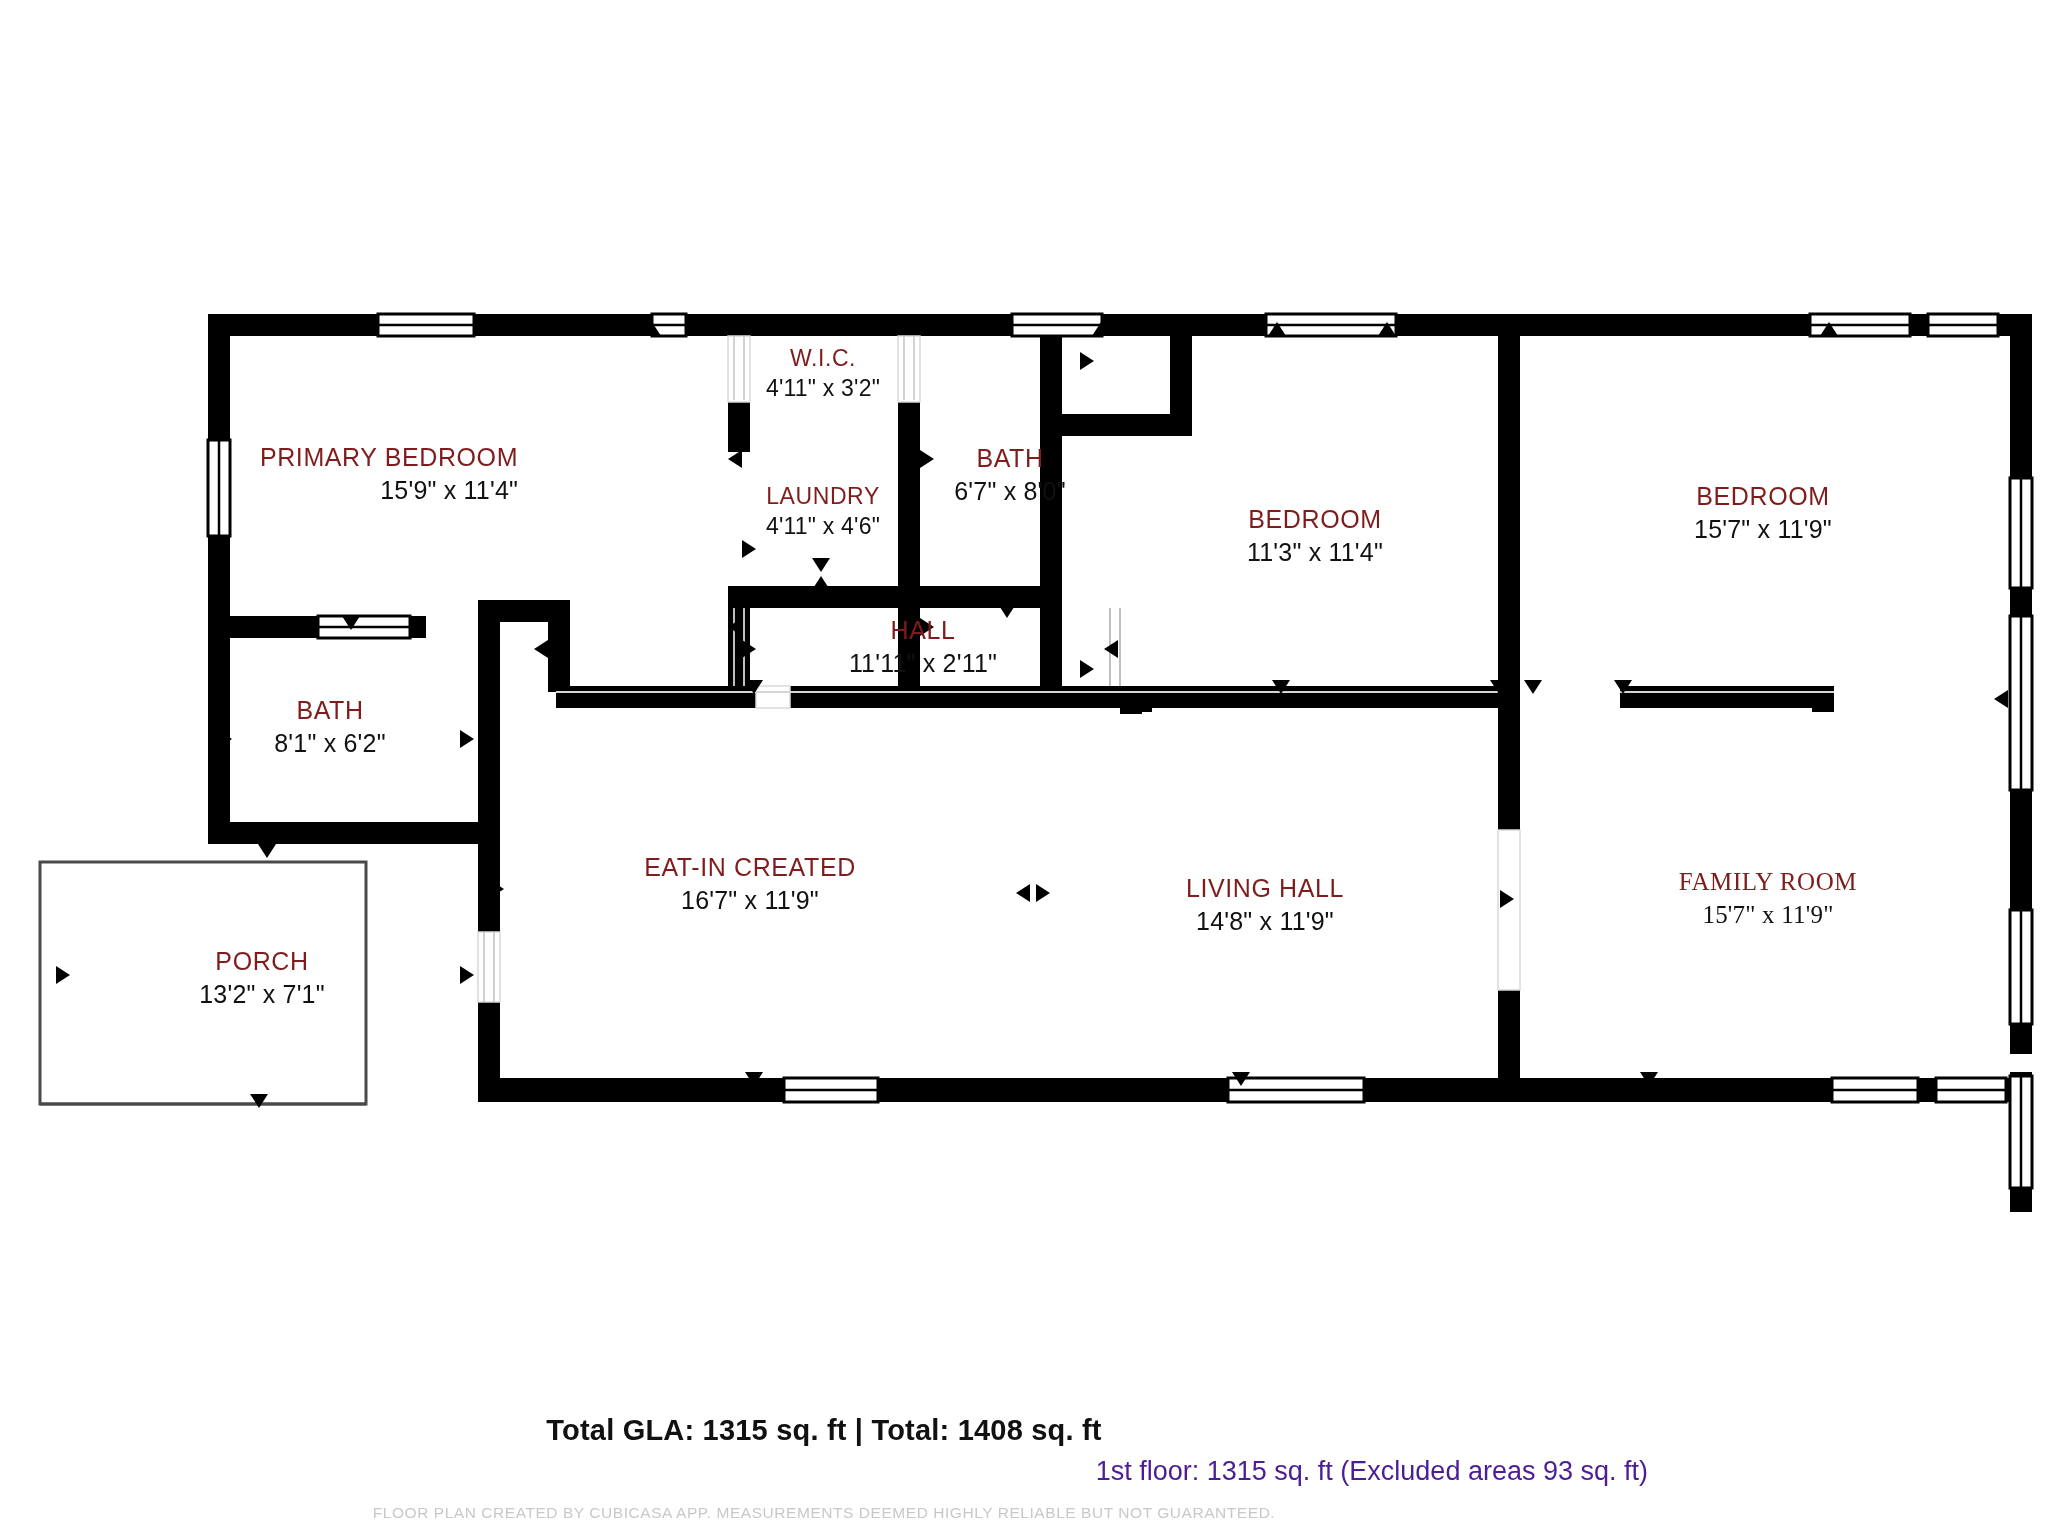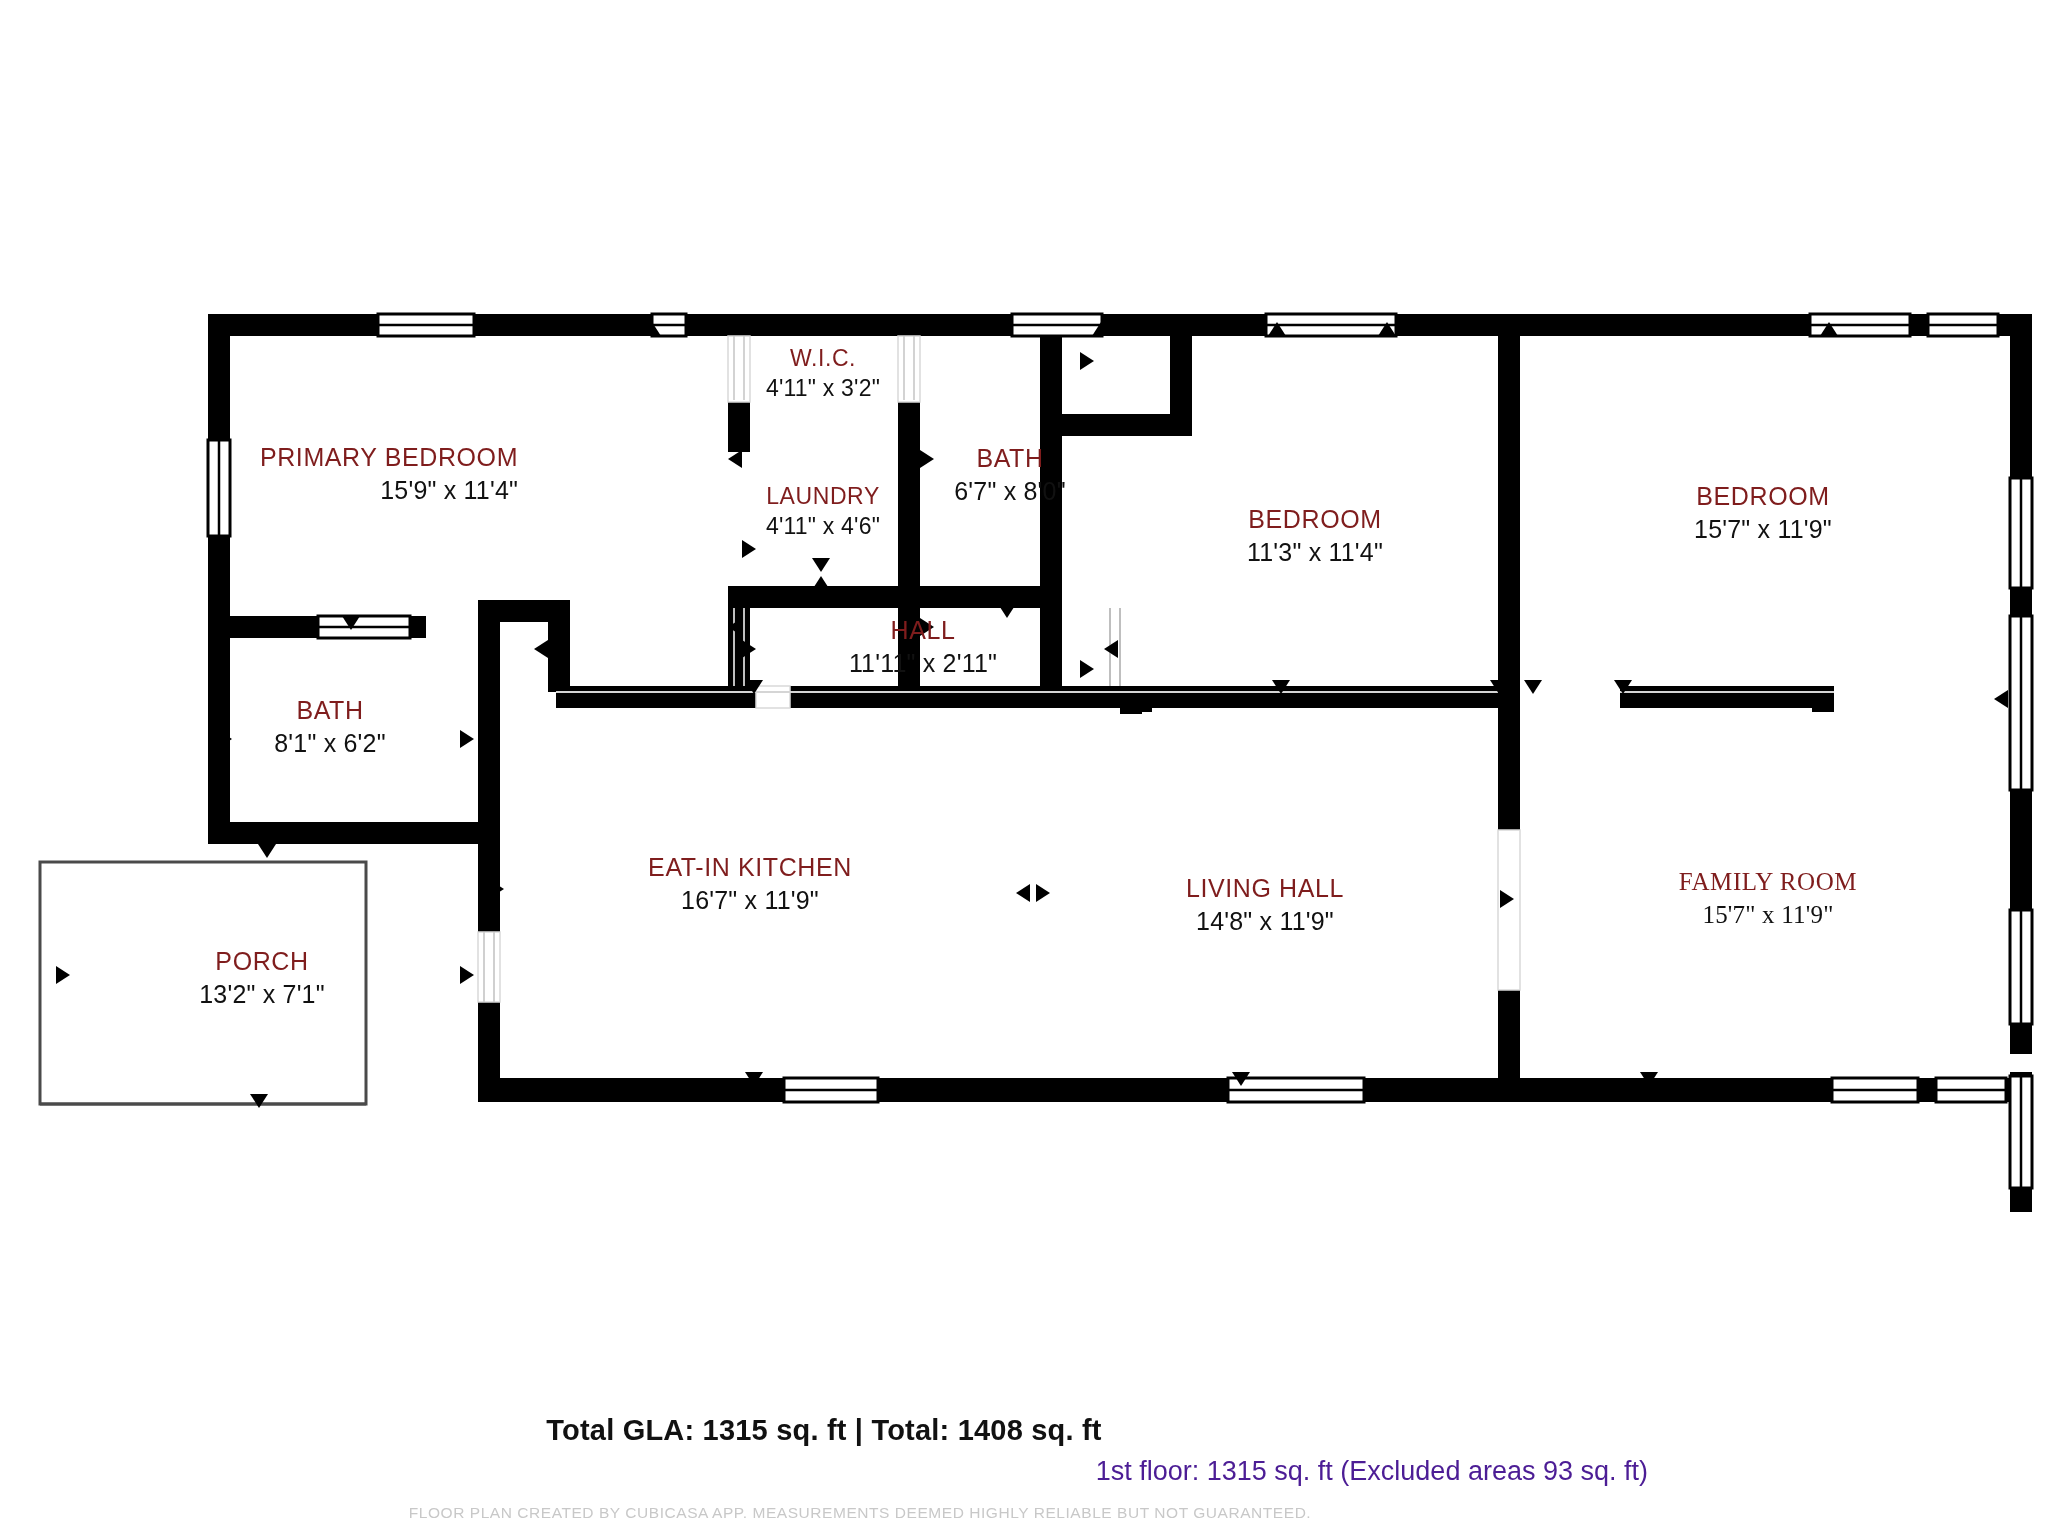--- a/index.html
+++ b/index.html
@@ -72,21 +72,20 @@
     font-weight: 400;
     color: #4c1d95;
     text-align: right;
   }
   #footer-line3 {
     top: 1504px;
     font-size: 15.5px;
     font-weight: 400;
     letter-spacing: 0.55px;
     color: #c8c8c8;
-    margin-left: 36px;
   }
 </style>
 </head>
 <body>
 
 <svg id="plan" viewBox="0 0 2048 1536" xmlns="http://www.w3.org/2000/svg">
 
   <rect x="0" y="0" width="2048" height="1536" fill="#ffffff"></rect>
 
   <g>
@@ -364,21 +363,21 @@
     </div>
     <div class="room-label" style="left: 330px; top: 726px;">
       <span class="rname">BATH</span>
       <span class="rdim">8'1" x 6'2"</span>
     </div>
     <div class="room-label" style="left: 262px; top: 977px;">
       <span class="rname">PORCH</span>
       <span class="rdim">13'2" x 7'1"</span>
     </div>
     <div class="room-label" style="left: 750px; top: 883px;">
-      <span class="rname">EAT-IN KITCHEN</span>
+      <span class="rname">EAT-IN CREATED</span>
       <span class="rdim">16'7" x 11'9"</span>
     </div>
     <div class="room-label" style="left: 1265px; top: 904px;">
       <span class="rname">LIVING HALL</span>
       <span class="rdim">14'8" x 11'9"</span>
     </div>
     <div class="room-label" style="left: 1768px; top: 898px; font-family: Liberation Serif, serif;">
       <span class="rname">FAMILY ROOM</span>
       <span class="rdim">15'7" x 11'9"</span>
     </div>

